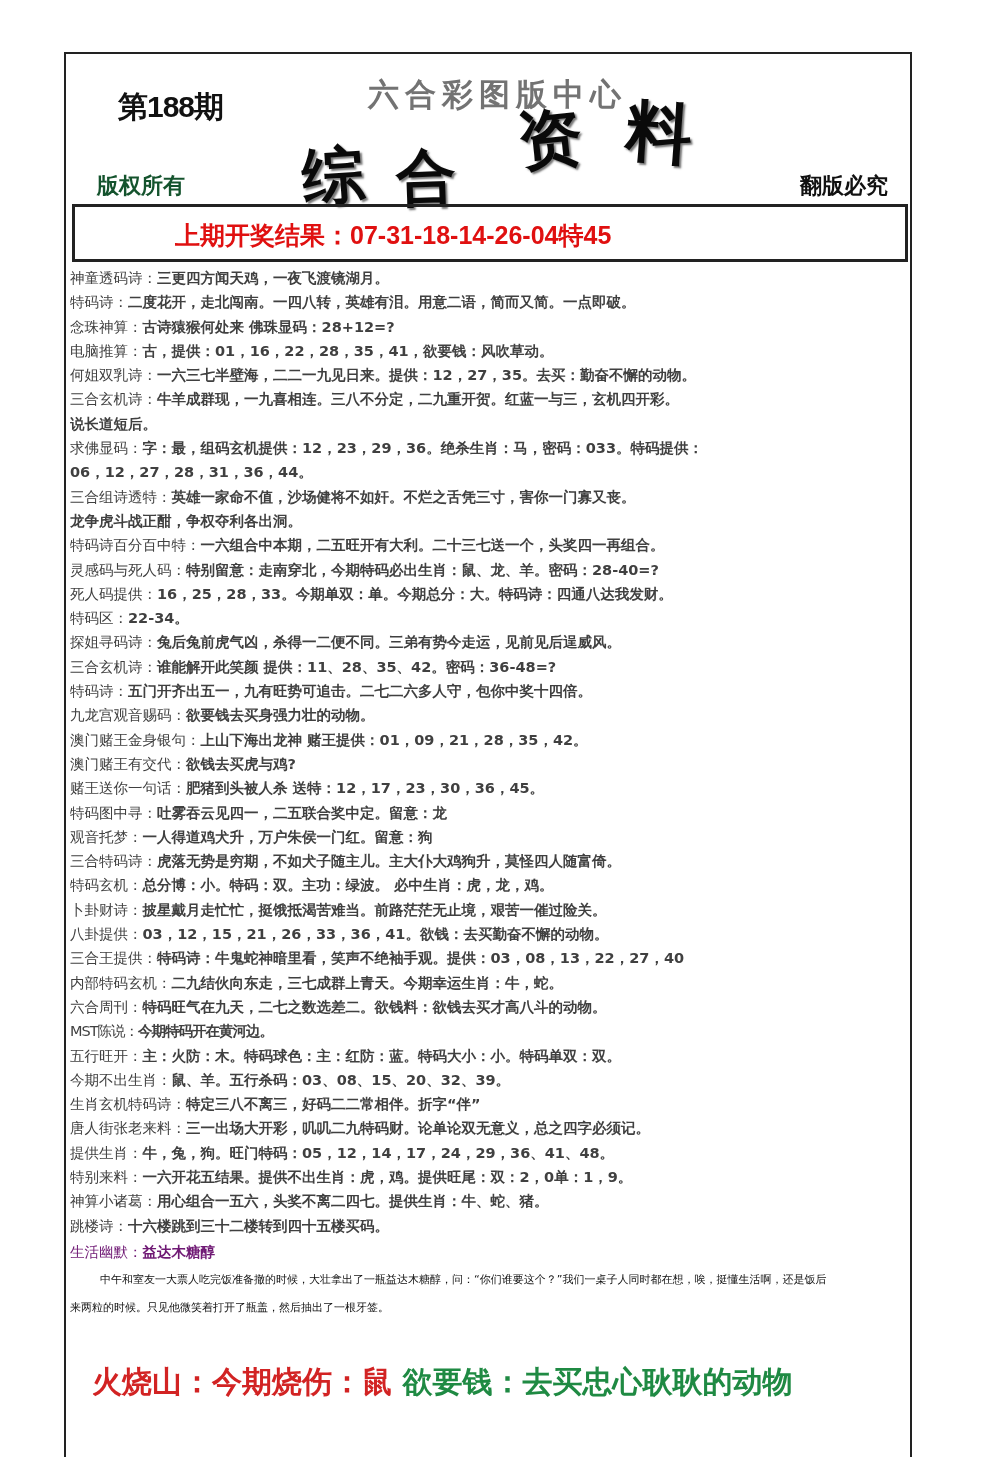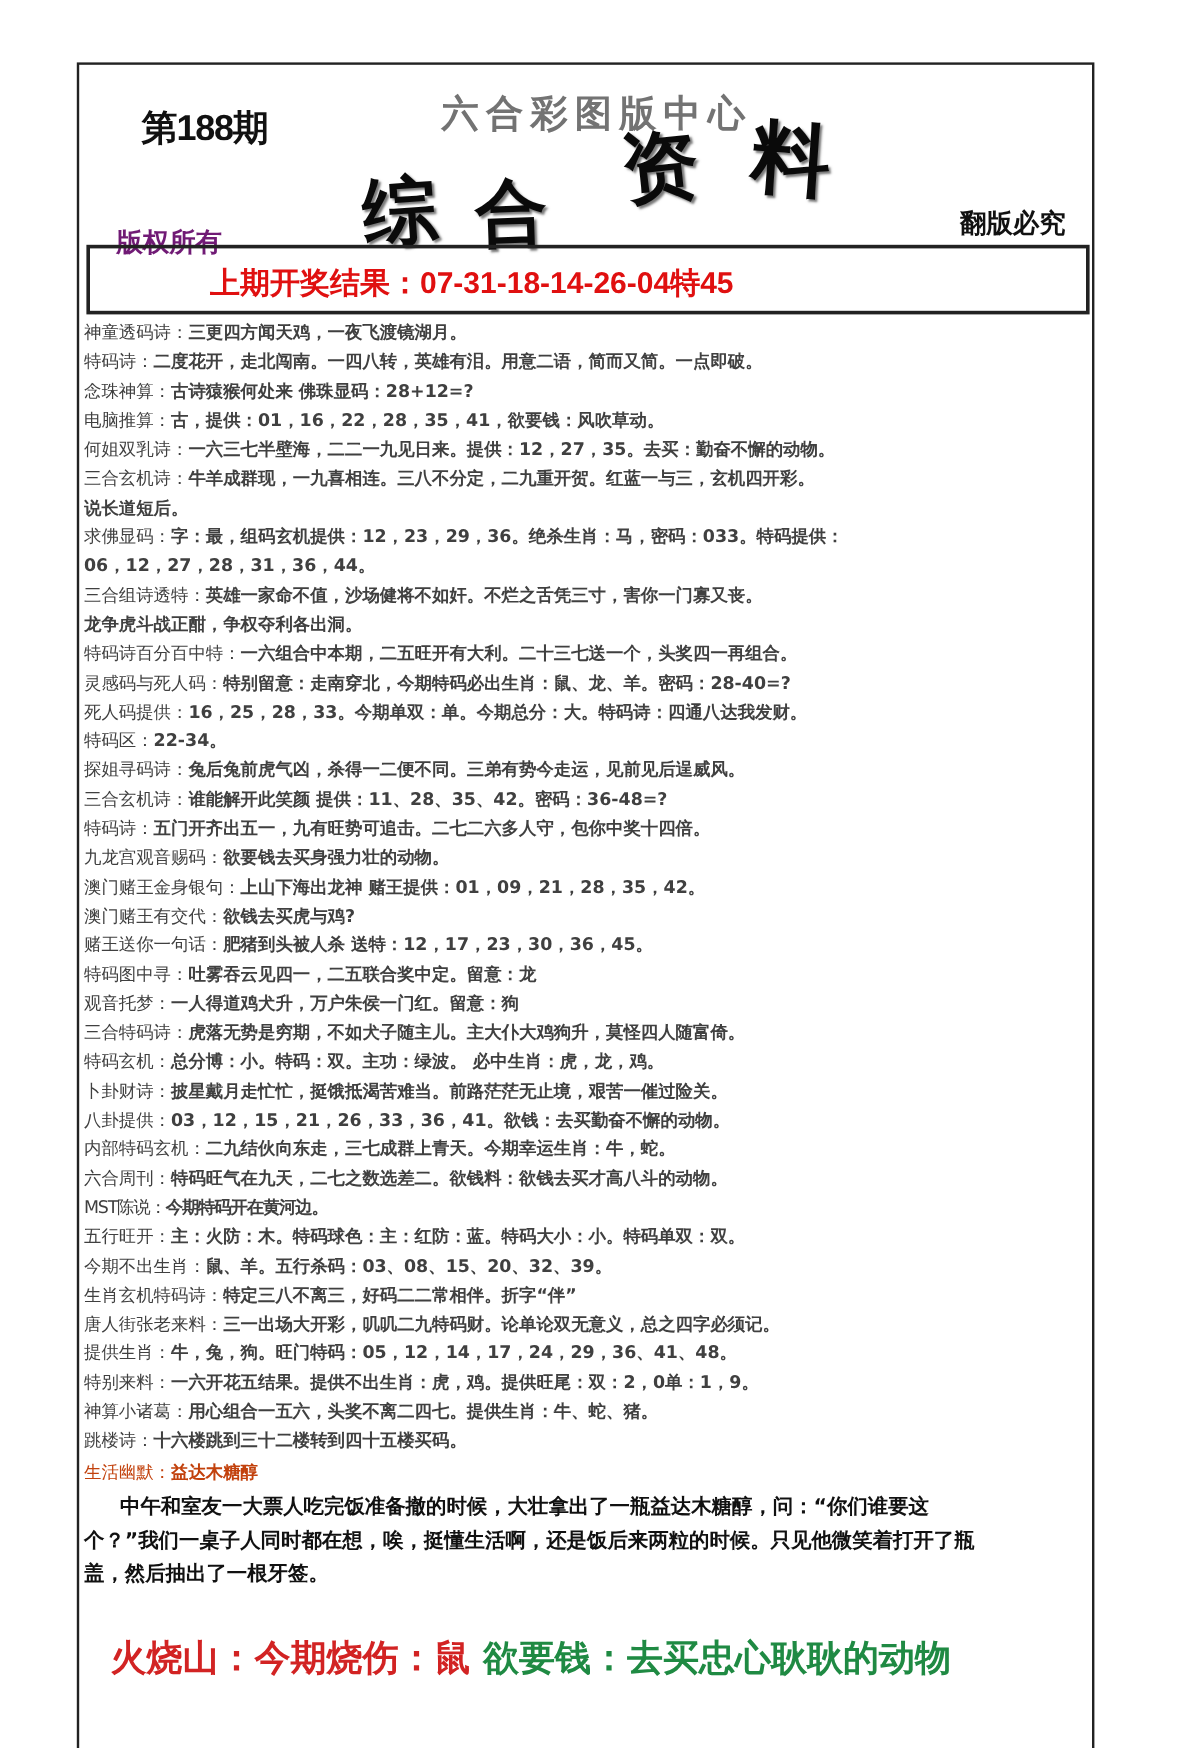--- a/index.html
+++ b/index.html
@@ -5,30 +5,30 @@
   html, body { margin: 0; padding: 0; background: #ffffff; }
   body { width: 984px; height: 1457px; position: relative; overflow: hidden; font-family: "DejaVu Sans", sans-serif; }
   .sheet { position: absolute; left: 64px; top: 52px; width: 848px; height: 1430px; border: 2px solid #222; background: #fff; box-sizing: border-box; }
   .issue { position: absolute; left: 52px; top: 33px; font-family: "Liberation Sans", sans-serif; font-weight: bold; font-size: 30px; color: #111; letter-spacing: -1px; }
   .center-title { position: absolute; left: 302px; top: 20px; font-family: "DejaVu Serif", serif; font-weight: bold; font-size: 31px; color: #737373; letter-spacing: 6px; }
   .big-title { position: absolute; color: #0a0a0a; font-family: "DejaVu Serif", serif; font-weight: bold; text-shadow: 2px 2px 2px #777; }
   .bt1 { left: 236px; top: 80px; font-size: 62px; transform: rotate(-4deg); }
   .bt2 { left: 330px; top: 84px; font-size: 60px; transform: rotate(-2deg); }
   .bt3 { left: 452px; top: 42px; font-size: 64px; transform: rotate(-6deg); }
   .bt4 { left: 560px; top: 34px; font-size: 66px; transform: rotate(4deg); }
-  .copy-left { position: absolute; left: 31px; top: 117px; font-size: 22px; font-weight: bold; color: #701a75; font-family: "DejaVu Serif", serif; margin-top: 16px; }
+  .copy-left { position: absolute; left: 31px; top: 117px; font-size: 22px; font-weight: bold; color: #14532d; font-family: "DejaVu Serif", serif; }
   .copy-right { position: absolute; right: 22px; top: 117px; font-size: 22px; font-weight: bold; color: #111; font-family: "DejaVu Serif", serif; }
   .result-box { position: absolute; left: 6px; top: 150px; width: 836px; height: 58px; border: 3px solid #222; box-sizing: border-box; }
   .result-text { position: absolute; left: 100px; top: 12px; font-family: "Liberation Sans", sans-serif; font-weight: bold; font-size: 25px; color: #e01010; white-space: nowrap; }
   .lines { position: absolute; left: 4px; top: 212px; width: 836px; }
   .line { height: 24.3px; line-height: 24.3px; font-size: 14.5px; color: #404040; white-space: nowrap; overflow: hidden; }
   .line .lbl { font-weight: normal; }
   .line .txt { font-weight: bold; }
-  .story-title { height: 28px; line-height: 28px; font-size: 14.5px; color: #c2410c; }
-  .story { font-size: 17px; color: #111; line-height: 28px; font-weight: bold; text-indent: 30px; width: 760px; }
+  .story-title { height: 28px; line-height: 28px; font-size: 14.5px; color: #701a75; }
+  .story { font-size: 11px; color: #111; line-height: 28px; font-weight: normal; text-indent: 30px; width: 760px; }
   .footer { position: absolute; left: 26px; top: 1308px; font-family: "DejaVu Serif", serif; font-weight: bold; font-size: 30px; white-space: nowrap; }
   .footer .red { color: #d22323; }
   .footer .green { color: #1f8a43; }
   .garbled { letter-spacing: -1px; }
 </style>
 </head>
 <body>
 
 <div class="sheet">
   <div class="issue">第188期</div>
@@ -66,20 +66,21 @@
     <div class="line"><span class="lbl">九龙宫观音赐码：</span><span class="txt">欲要钱去买身强力壮的动物。</span></div>
     <div class="line"><span class="lbl">澳门赌王金身银句：</span><span class="txt">上山下海出龙神 赌王提供：01，09，21，28，35，42。</span></div>
     <div class="line"><span class="lbl">澳门赌王有交代：</span><span class="txt">欲钱去买虎与鸡?</span></div>
     <div class="line"><span class="lbl">赌王送你一句话：</span><span class="txt">肥猪到头被人杀 送特：12，17，23，30，36，45。</span></div>
     <div class="line"><span class="lbl">特码图中寻：</span><span class="txt">吐雾吞云见四一，二五联合奖中定。留意：龙</span></div>
     <div class="line"><span class="lbl">观音托梦：</span><span class="txt">一人得道鸡犬升，万户朱侯一门红。留意：狗</span></div>
     <div class="line"><span class="lbl">三合特码诗：</span><span class="txt">虎落无势是穷期，不如犬子随主儿。主大仆大鸡狗升，莫怪四人随富倚。</span></div>
     <div class="line"><span class="lbl">特码玄机：</span><span class="txt">总分博：小。特码：双。主功：绿波。  必中生肖：虎，龙，鸡。</span></div>
     <div class="line"><span class="lbl">卜卦财诗：</span><span class="txt">披星戴月走忙忙，挺饿抵渴苦难当。前路茫茫无止境，艰苦一催过险关。</span></div>
     <div class="line"><span class="lbl">八卦提供：</span><span class="txt">03，12，15，21，26，33，36，41。欲钱：去买勤奋不懈的动物。</span></div>
+    <div class="line"><span class="lbl">三合王提供：</span><span class="txt">特码诗：牛鬼蛇神暗里看，笑声不绝袖手观。提供：03，08，13，22，27，40</span></div>
     <div class="line"><span class="lbl">内部特码玄机：</span><span class="txt">二九结伙向东走，三七成群上青天。今期幸运生肖：牛，蛇。</span></div>
     <div class="line"><span class="lbl">六合周刊：</span><span class="txt">特码旺气在九天，二七之数选差二。欲钱料：欲钱去买才高八斗的动物。</span></div>
     <div class="line garbled"><span class="lbl">MST陈说：</span><span class="txt">今期特码开在黄河边。</span></div>
     <div class="line"><span class="lbl">五行旺开：</span><span class="txt">主：火防：木。特码球色：主：红防：蓝。特码大小：小。特码单双：双。</span></div>
     <div class="line"><span class="lbl">今期不出生肖：</span><span class="txt">鼠、羊。五行杀码：03、08、15、20、32、39。</span></div>
     <div class="line"><span class="lbl">生肖玄机特码诗：</span><span class="txt">特定三八不离三，好码二二常相伴。折字“伴”</span></div>
     <div class="line"><span class="lbl">唐人街张老来料：</span><span class="txt">三一出场大开彩，叽叽二九特码财。论单论双无意义，总之四字必须记。</span></div>
     <div class="line"><span class="lbl">提供生肖：</span><span class="txt">牛，兔，狗。旺门特码：05，12，14，17，24，29，36、41、48。</span></div>
     <div class="line"><span class="lbl">特别来料：</span><span class="txt">一六开花五结果。提供不出生肖：虎，鸡。提供旺尾：双：2，0单：1，9。</span></div>
     <div class="line"><span class="lbl">神算小诸葛：</span><span class="txt">用心组合一五六，头奖不离二四七。提供生肖：牛、蛇、猪。</span></div>

